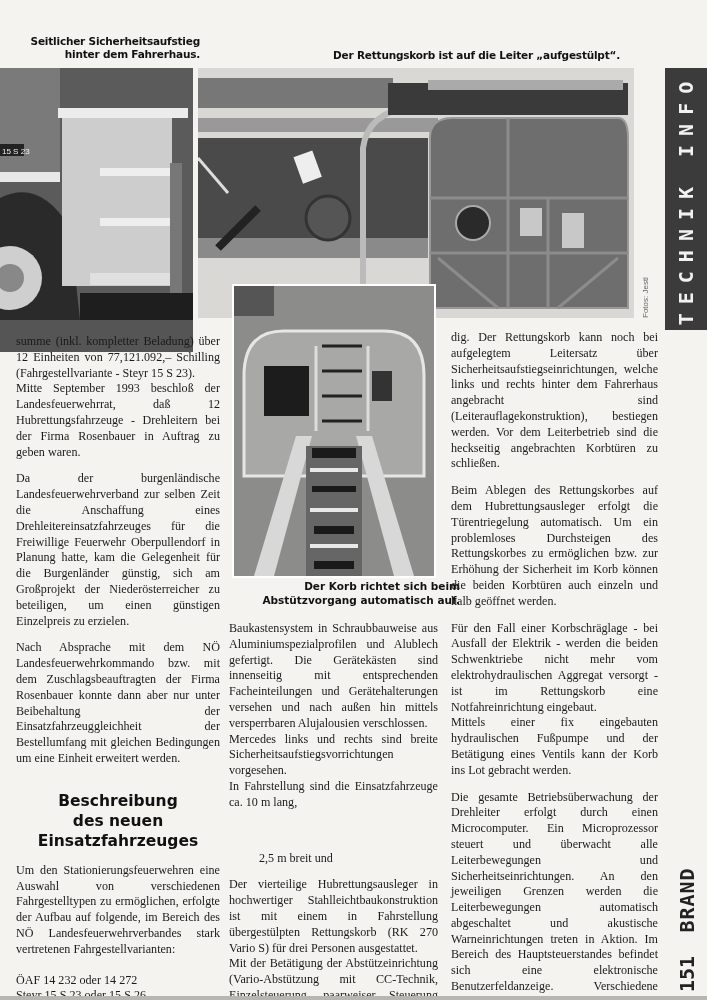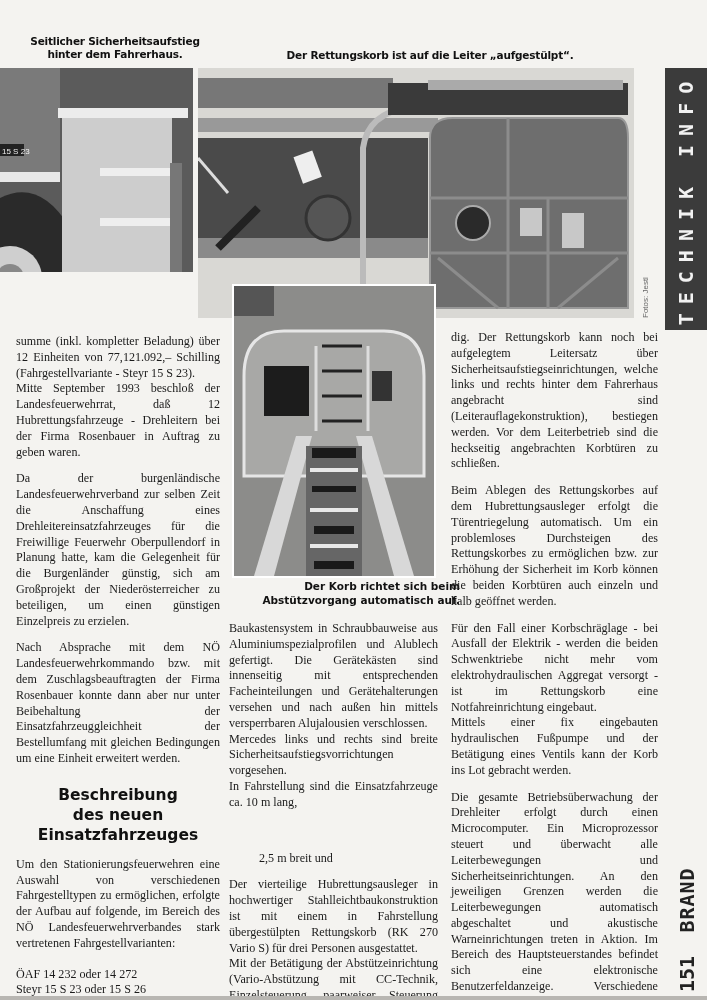--- a/index.html
+++ b/index.html
@@ -4,28 +4,28 @@
 <style>
   html, body { margin: 0; padding: 0; }
   body {
     width: 707px; height: 1000px; position: relative; overflow: hidden;
     background: #f4f3f0;
     font-family: "Liberation Serif", serif;
     color: #1a1a1a;
   }
   .caption {
     position: absolute; font-family: "DejaVu Sans", sans-serif; font-weight: bold;
-    font-size: 10.5px; line-height: 13px; color: #111; text-align: center;
+    font-size: 10.5px; line-height: 13px; color: #111; text-align: right;
     letter-spacing: -0.2px;
   }
   #cap1 { left: 30px; top: 35px; width: 170px; }
   #cap2 { left: 240px; top: 49px; width: 380px; }
 
   .photo { position: absolute; overflow: hidden; }
-  #photo-left { left: 0; top: 68px; width: 193px; height: 204px; background: #555; }
+  #photo-left { left: 0; top: 68px; width: 193px; height: 284px; background: #555; }
   #photo-top { left: 198px; top: 68px; width: 436px; height: 250px; background: #6a6a6a; }
   #photo-inset { left: 232px; top: 284px; width: 200px; height: 290px; background: #8a8a88; border: 2px solid #fff; }
 
   .sidebar-band {
     position: absolute; left: 665px; top: 68px; width: 42px; height: 262px;
     background: #3b3b3b;
   }
   .sidebar-text {
     position: absolute; left: 0; top: 0; width: 262px; height: 42px;
     transform-origin: 0 0; transform: translate(0, 262px) rotate(-90deg);
@@ -55,21 +55,21 @@
   .page-bar { position: absolute; left: 8px; top: 148px; width: 20px; height: 3px; background: #333; }
 
   .col { position: absolute; font-size: 12.1px; line-height: 15.8px; text-align: justify; }
   .col p { margin: 0; }
   .col p.gap { margin-top: 11px; }
   #col1 { left: 16px; top: 334px; width: 204px; }
   #col2 { left: 229px; top: 621px; width: 209px; }
   #col3 { left: 451px; top: 330px; width: 207px; }
   .heading {
     font-family: "DejaVu Sans", sans-serif; font-weight: bold; font-size: 15.5px;
-    line-height: 20px; text-align: center; margin: 18px 0 12px 0; color: #111;
+    line-height: 20px; text-align: center; margin: 24px 0 12px 0; color: #111;
   }
   .inset-caption {
     position: absolute; left: 228px; top: 579px; width: 232px;
     font-family: "DejaVu Sans", sans-serif; font-weight: bold; font-size: 10.5px;
     line-height: 14px; text-align: right; color: #111;
   }
   .indent { padding-left: 30px; margin-top: 40px; }
   .bottom-edge { position: absolute; left: 0; top: 996px; width: 707px; height: 4px; background: #b8b6b2; }
 </style>
 </head>

